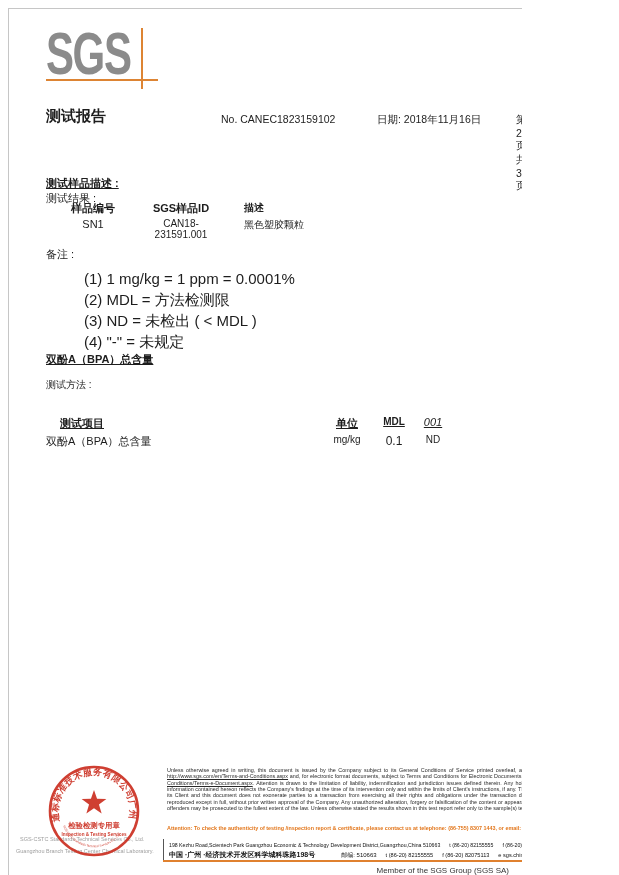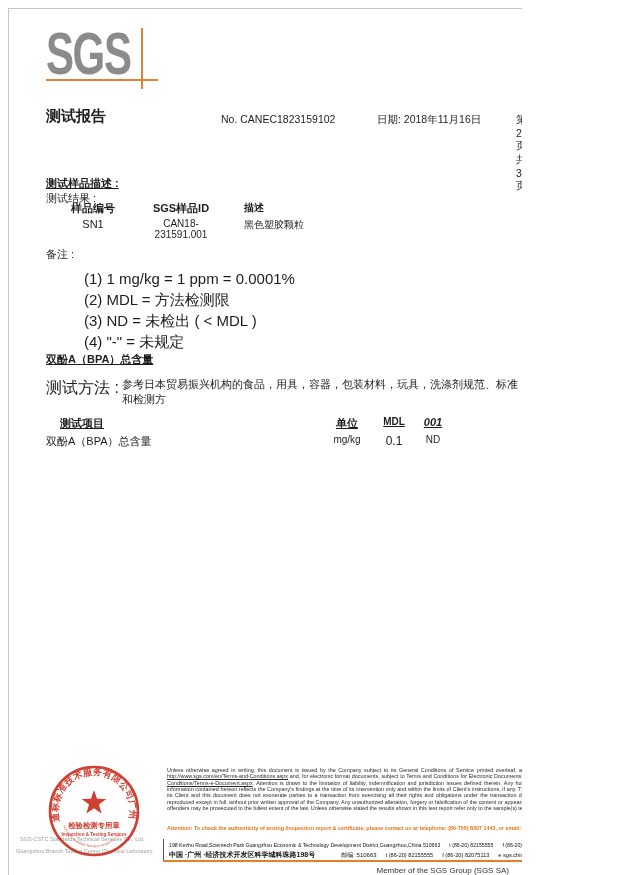--- a/index.html
+++ b/index.html
@@ -29,27 +29,27 @@
   .st-h1,.st-d1{position:absolute;left:64px;width:58px;text-align:center;font-size:11px;}
   .st-h2,.st-d2{position:absolute;left:137px;width:88px;text-align:center;font-size:10px;}
   .st-h3,.st-d3{position:absolute;left:244px;font-size:10px;}
   .st-h1,.st-h2,.st-h3{top:201px;font-weight:bold;}
   .st-h2{font-size:11px;}
   .st-d1,.st-d2,.st-d3{top:218px;}
   .notes-label{position:absolute;left:46px;top:247px;font-size:11px;}
   .note{position:absolute;left:84px;font-size:15px;}
   .note-0{top:270px}.note-1{top:291px}.note-2{top:312px}.note-3{top:333px}
   .analyte-heading{position:absolute;left:46px;top:352px;font-size:11px;font-weight:bold;text-decoration:underline;}
-  .method-label{position:absolute;left:46px;top:378px;font-size:16px;}
+  .method-label{position:absolute;left:46px;top:378px;font-size:10px;}
   .method-line1{position:absolute;left:122px;top:377px;font-size:11px;}
   .method-line2{position:absolute;left:122px;top:396px;font-size:11px;}
   .rt-hitem{position:absolute;left:60px;top:416px;font-size:11px;font-weight:bold;text-decoration:underline;}
   .rt-hunit{position:absolute;left:326px;width:42px;top:416px;text-align:center;font-size:11px;font-weight:bold;text-decoration:underline;}
   .rt-hmdl{position:absolute;left:374px;width:40px;top:416px;text-align:center;font-size:10px;font-weight:bold;text-decoration:underline;}
-  .rt-h001{position:absolute;left:412px;width:42px;top:416px;text-align:center;font-size:11px;font-weight:bold;font-style:italic;text-decoration:underline;}
+  .rt-h001{position:absolute;left:412px;width:42px;top:416px;text-align:center;font-size:11px;font-weight:normal;font-style:italic;text-decoration:underline;}
   .rt-ditem{position:absolute;left:46px;top:434px;font-size:11px;}
   .rt-dunit{position:absolute;left:326px;width:42px;top:434px;text-align:center;font-size:10px;}
   .rt-dmdl{position:absolute;left:374px;width:40px;top:434px;text-align:center;font-size:12px;}
   .rt-d001{position:absolute;left:412px;width:42px;top:434px;text-align:center;font-size:10px;}
   
   .lab-name1{position:absolute;left:20px;top:836px;font-size:5.5px;color:#9e9e9e;white-space:nowrap;}
   .lab-name2{position:absolute;left:16px;top:848px;font-size:5.5px;color:#9e9e9e;white-space:nowrap;}
   .stamp{position:absolute;left:44px;top:763px;width:100px;height:96px;opacity:.92;}
   .disclaimer{
     position:absolute;left:167px;top:767px;width:445px;
@@ -102,21 +102,20 @@
   <div class="st-d3">黑色塑胶颗粒</div>
 
   <div class="notes-label">备注 :</div>
   <div class="note note-0">(1) 1 mg/kg = 1 ppm = 0.0001%</div>
   <div class="note note-1">(2) MDL = 方法检测限</div>
   <div class="note note-2">(3) ND = 未检出 ( &lt; MDL )</div>
   <div class="note note-3">(4) "-" = 未规定</div>
 
   <div class="analyte-heading">双酚A（BPA）总含量</div>
   <div class="method-label">测试方法 :</div>
-  <div class="method-line1">参考日本贸易振兴机构的食品，用具，容器，包装材料，玩具，洗涤剂规范、标准和检测方</div>
 
   <div class="rt-hitem">测试项目</div>
   <div class="rt-hunit">单位</div>
   <div class="rt-hmdl">MDL</div>
   <div class="rt-h001">001</div>
   <div class="rt-ditem">双酚A（BPA）总含量</div>
   <div class="rt-dunit">mg/kg</div>
   <div class="rt-dmdl">0.1</div>
   <div class="rt-d001">ND</div>
 

